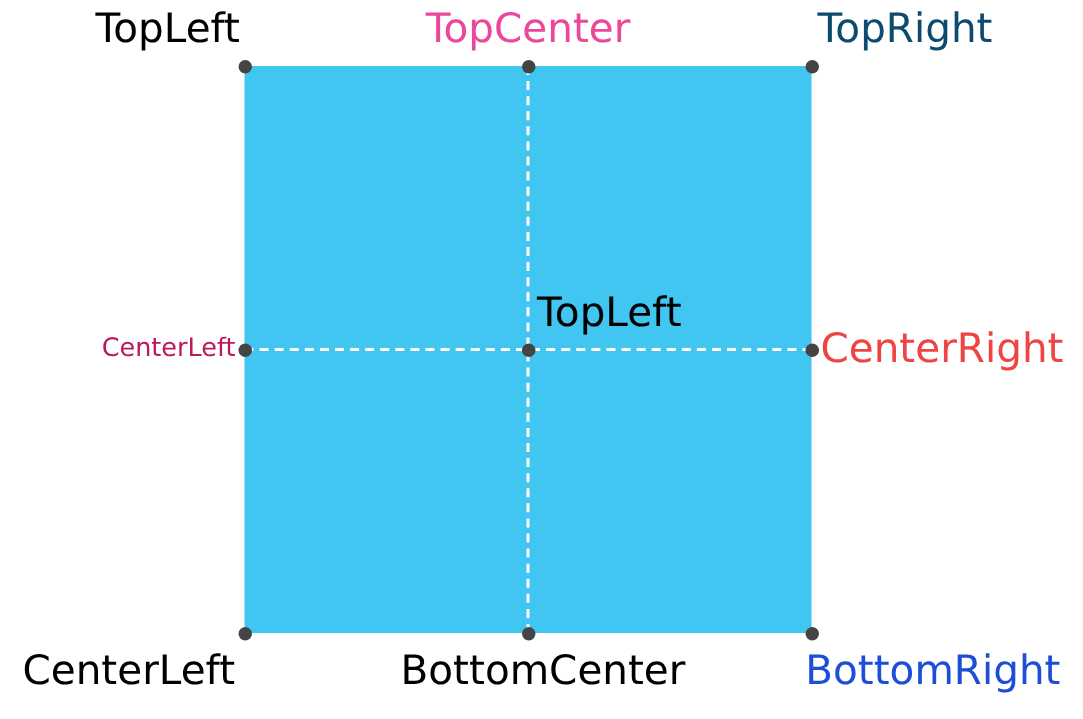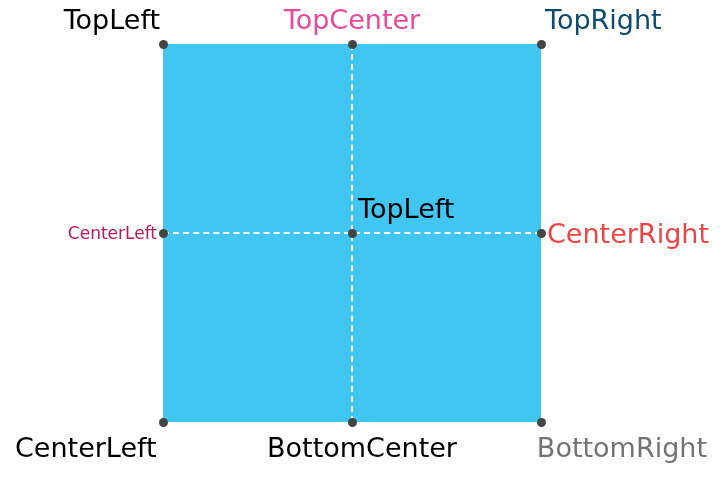--- a/index.html
+++ b/index.html
@@ -95,16 +95,16 @@
       <div class="anchor-label lbl-mid-left" style="left: 157px; top: 233px; font-size: 17px; color: #be185d;">CenterLeft</div>
       <div class="anchor-dot" style="left: 352px; top: 233px; width: 9px; height: 9px; margin-left: -4.5px; margin-top: -4.5px; background: rgb(68, 68, 68);"></div>
       <div class="anchor-label lbl-start" style="left: 358px; top: 222px; font-size: 27px; color: rgb(0, 0, 0);">TopLeft</div>
       <div class="anchor-dot" style="left: 541px; top: 233px; width: 9px; height: 9px; margin-left: -4.5px; margin-top: -4.5px; background: rgb(68, 68, 68);"></div>
       <div class="anchor-label lbl-mid-right" style="left: 547px; top: 233px; font-size: 27px; color: #ef4444;">CenterRight</div>
       <div class="anchor-dot" style="left: 163px; top: 422px; width: 9px; height: 9px; margin-left: -4.5px; margin-top: -4.5px; background: rgb(68, 68, 68);"></div>
       <div class="anchor-label lbl-start-below" style="left: 15px; top: 434px; font-size: 27px; color: rgb(0, 0, 0);">CenterLeft</div>
       <div class="anchor-dot" style="left: 352px; top: 422px; width: 9px; height: 9px; margin-left: -4.5px; margin-top: -4.5px; background: rgb(68, 68, 68);"></div>
       <div class="anchor-label lbl-mid-below" style="left: 352px; top: 434px; font-size: 27px; color: rgb(0, 0, 0); margin-left: 10px;">BottomCenter</div>
       <div class="anchor-dot" style="left: 541px; top: 422px; width: 9px; height: 9px; margin-left: -4.5px; margin-top: -4.5px; background: rgb(68, 68, 68);"></div>
-      <div class="anchor-label lbl-end-below" style="left: 707px; top: 434px; font-size: 27px; color: #737373;">BottomRight</div>
+      <div class="anchor-label lbl-end-below" style="left: 707px; top: 434px; font-size: 27px; color: #1d4ed8;">BottomRight</div>
     </div>
 
 </div>
 
 </body></html>

